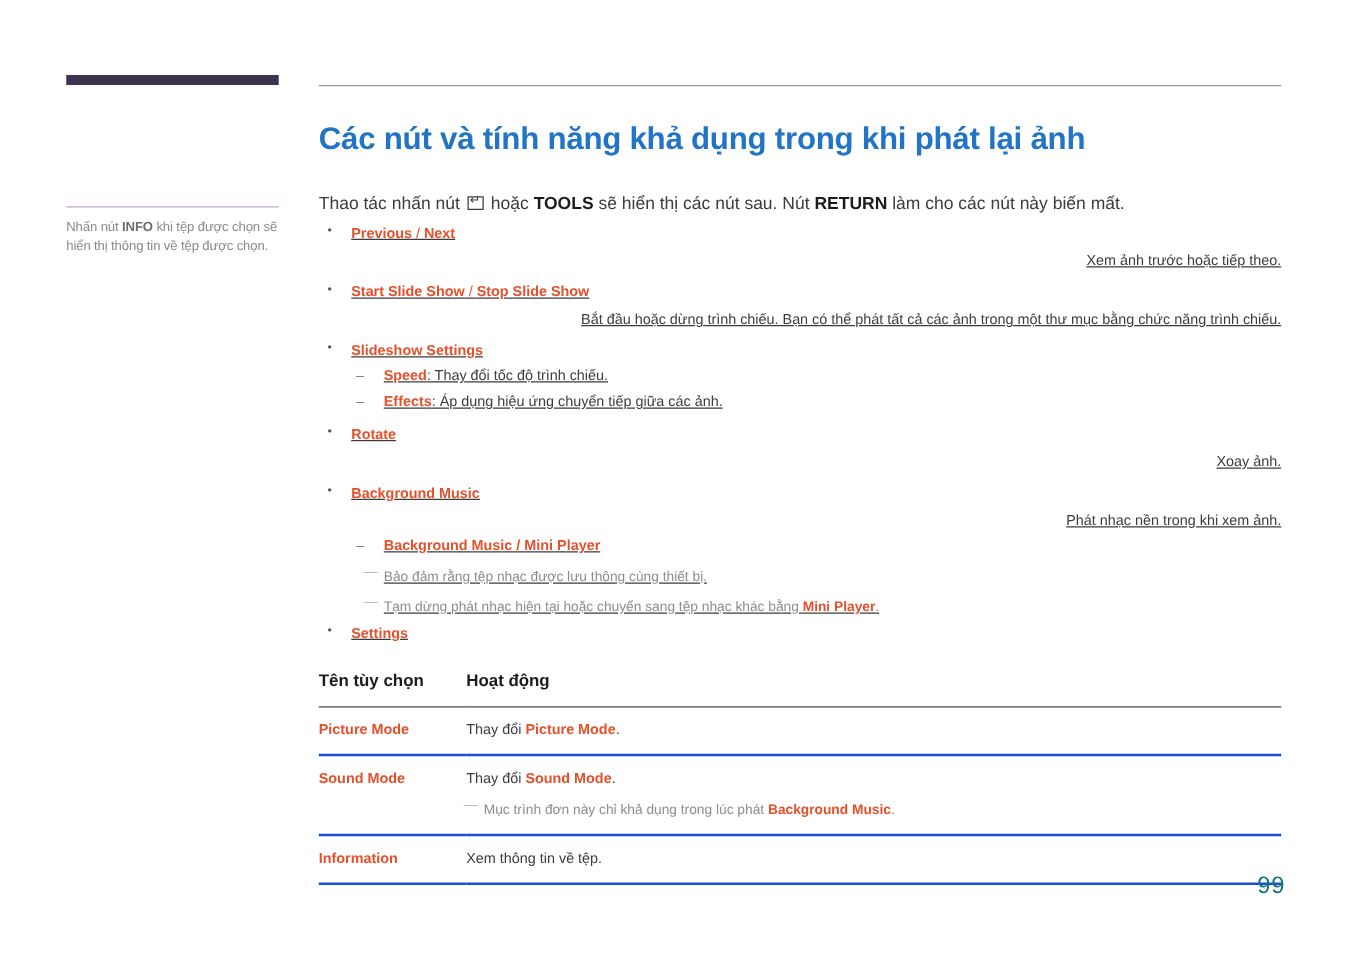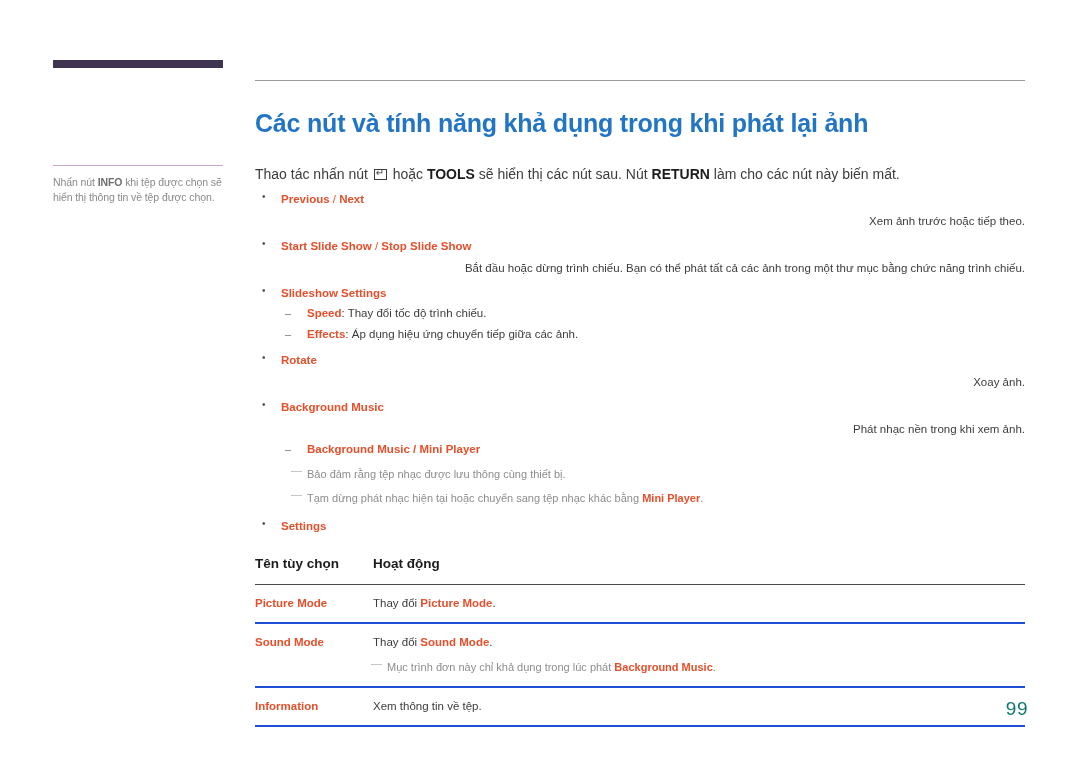--- a/index.html
+++ b/index.html
@@ -42,21 +42,21 @@
     line-height: 15px;
     color: #8a8a8a;
     letter-spacing: -0.1px;
   }
   .sidebar-note b { color: #6e6e6e; font-weight: bold; }
 
   
   .main {
     position: absolute;
     left: 255px;
-    top: 80px;
+    top: 68px;
     width: 770px;
   }
   .top-rule {
     width: 770px;
     height: 1px;
     background: #9a9a9a;
   }
   .page-title {
     margin-top: 27px;
     font-size: 25px;
@@ -92,20 +92,21 @@
     color: #3c3c3c;
   }
 
   
   .bullets { margin-top: 9px; }
 
   .b1 {
     position: relative;
     padding-left: 26px;
     margin-top: 10px;
+    text-decoration: underline;
   }
   .b1::before {
     content: "\2022";
     position: absolute;
     left: 7px;
     top: -1px;
     font-size: 10px;
     color: #555;
   }
   .b1-label {
@@ -263,21 +264,21 @@
       <div class="nested-wrap">
         <div class="note-dash">
           <span>Bảo đảm rằng tệp nhạc được lưu thông cùng thiết bị.</span><b></b><span></span>
         </div>
         <div class="note-dash">
           <span>Tạm dừng phát nhạc hiện tại hoặc chuyển sang tệp nhạc khác bằng </span><b>Mini Player</b><span>.</span>
         </div>
       </div>
     </div>
 
-    <div class="b1" style="margin-top:13px;">
+    <div class="b1" style="margin-top:6px;">
       <div class="b1-label">Settings</div>
     </div>
 
   </div>
 
   <table class="opt-table">
     <thead>
       <tr>
         <th class="c1">Tên tùy chọn</th>
         <th>Hoạt động</th>

